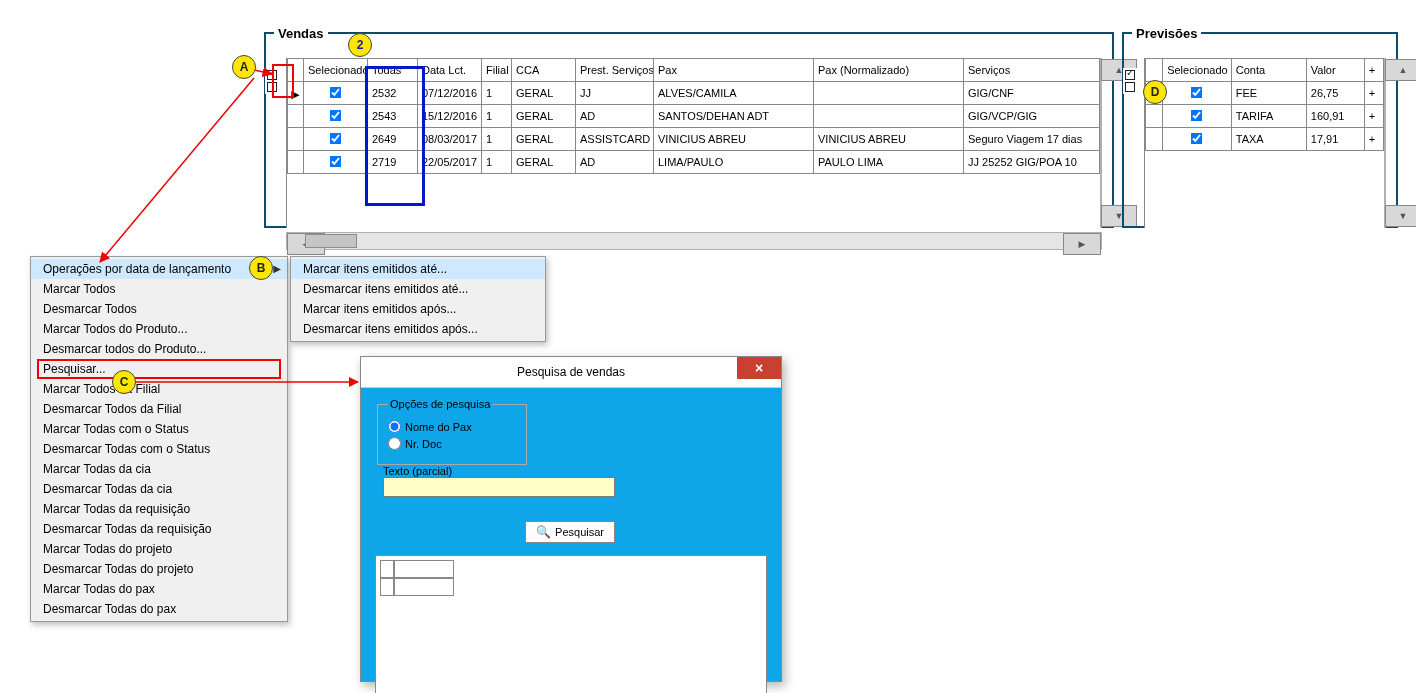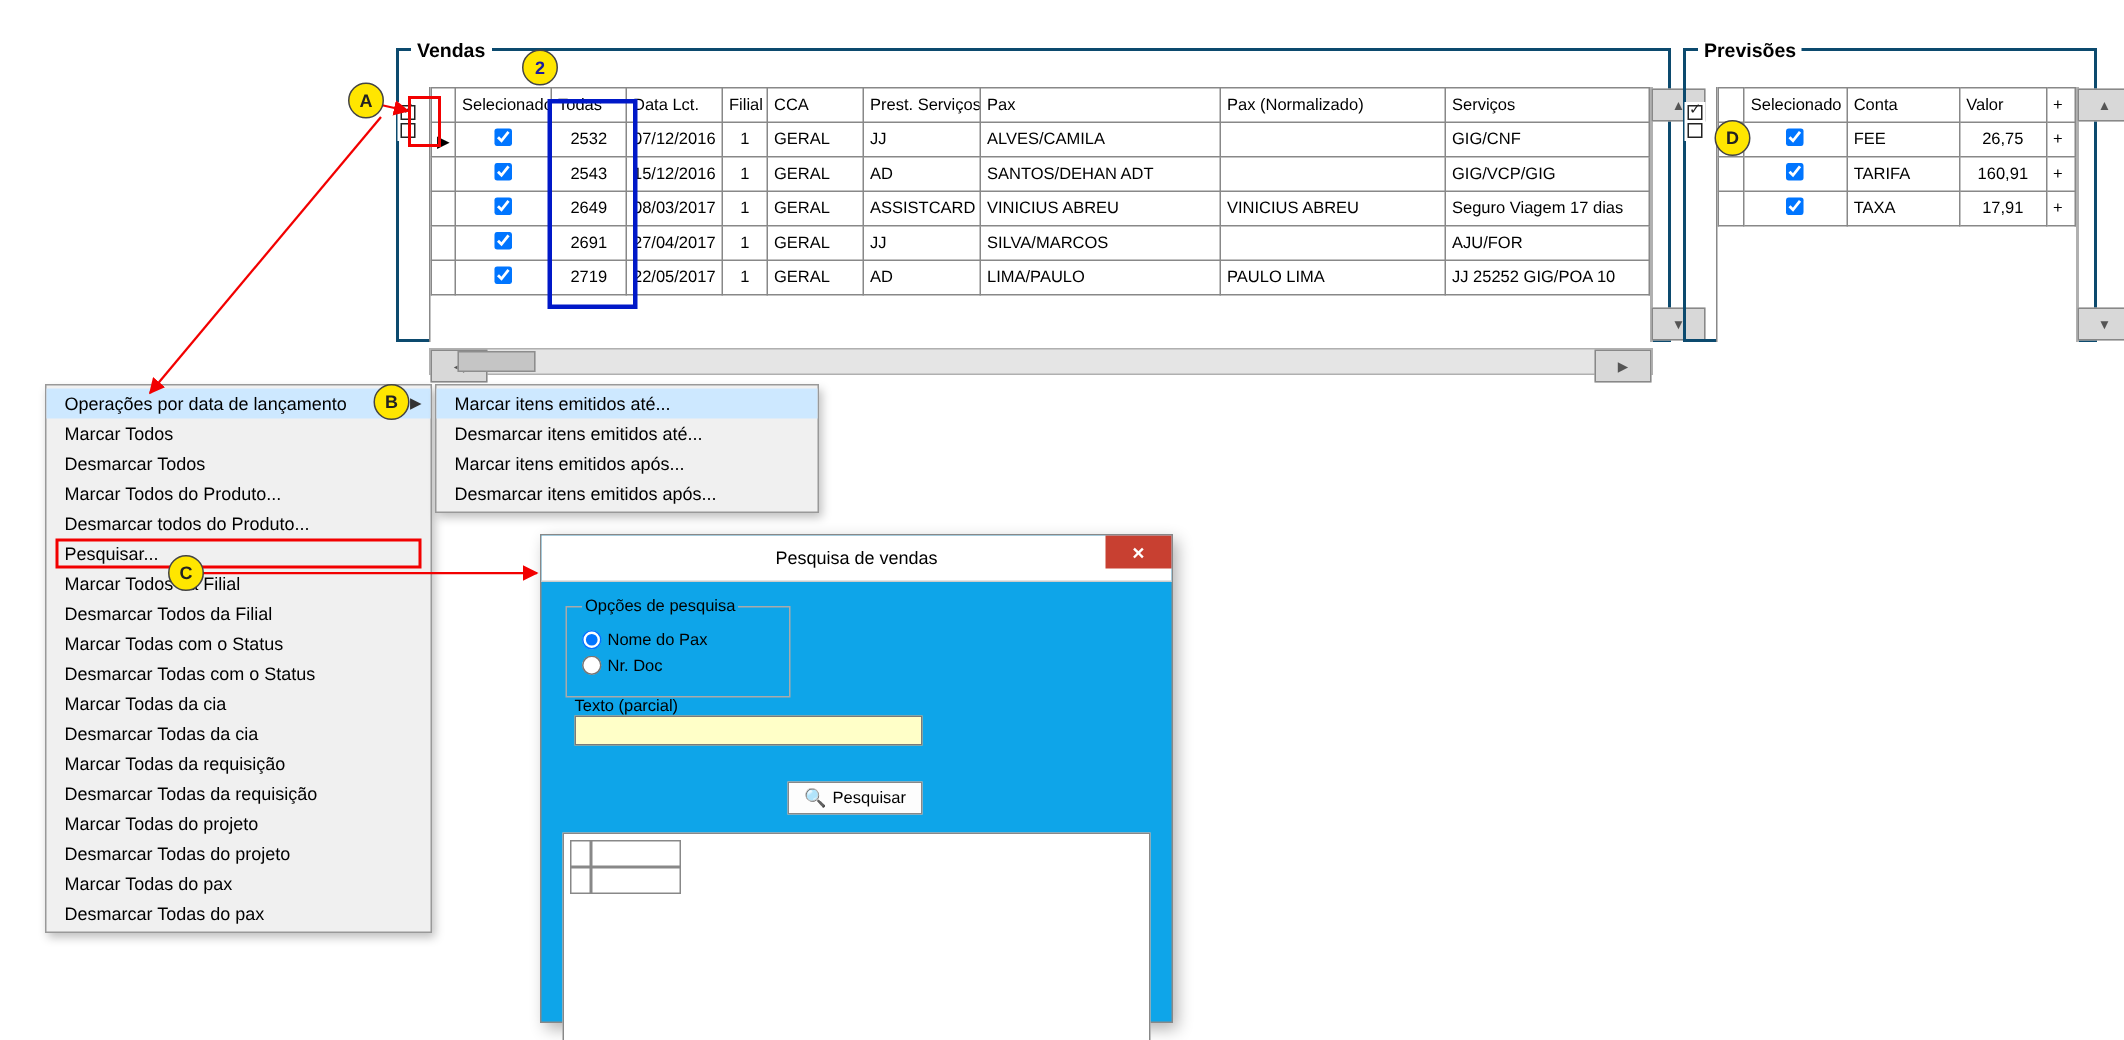--- a/index.html
+++ b/index.html
@@ -99,21 +99,21 @@
     text-align: center;
   }
   .grid td {
     border: 1px solid #888;
     padding: 2px 4px;
     height: 18px;
     white-space: nowrap;
     overflow: hidden;
   }
   .grid td.chk { text-align: center; }
-  .grid td.num { text-align: center; }
+  .grid td.num { text-align: left; }
   .grid td.row-ind span.arrow {
     display:inline-block;
     transform: translateY(1px);
     color:#000;
   }
   .grid input[type=checkbox]{ transform: scale(0.9); margin:0; }
 
   
   .h-scroll {
     height: 16px;
@@ -317,32 +317,20 @@
                 <td class="num">1</td>
                 <td>GERAL</td>
                 <td>ASSISTCARD</td>
                 <td>VINICIUS ABREU</td>
                 <td>VINICIUS ABREU</td>
                 <td>Seguro Viagem 17 dias</td>
               </tr>
               <tr>
                 <td class="row-ind"></td>
                 <td class="chk"><input type="checkbox" checked="" style=""></td>
-                <td class="num">2691</td>
-                <td>27/04/2017</td>
-                <td class="num">1</td>
-                <td>GERAL</td>
-                <td>JJ</td>
-                <td>SILVA/MARCOS</td>
-                <td></td>
-                <td>AJU/FOR</td>
-              </tr>
-              <tr>
-                <td class="row-ind"></td>
-                <td class="chk"><input type="checkbox" checked="" style=""></td>
                 <td class="num">2719</td>
                 <td>22/05/2017</td>
                 <td class="num">1</td>
                 <td>GERAL</td>
                 <td>AD</td>
                 <td>LIMA/PAULO</td>
                 <td>PAULO LIMA</td>
                 <td>JJ 25252 GIG/POA 10</td>
               </tr>
             </tbody>

